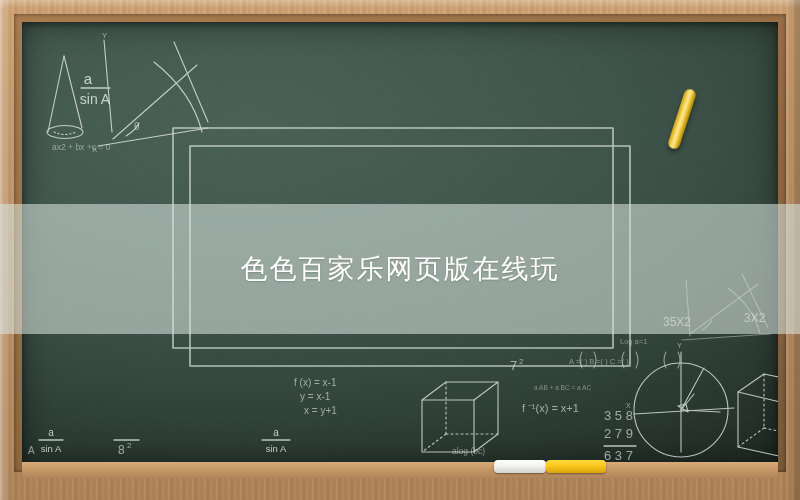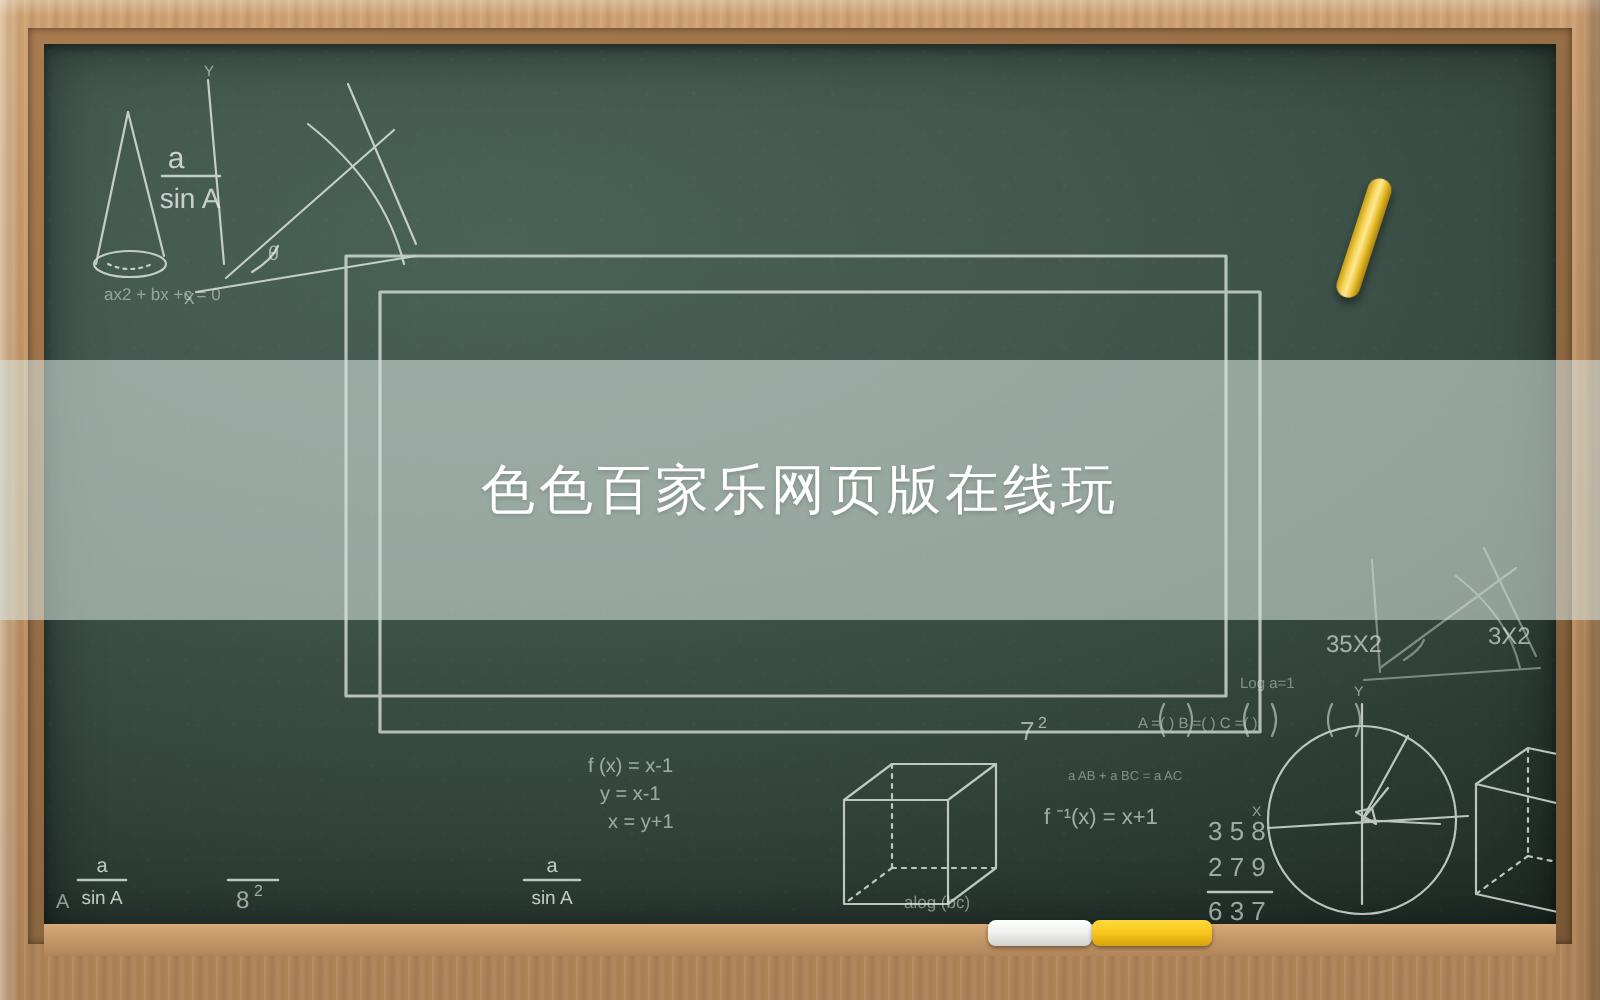--- a/index.html
+++ b/index.html
@@ -135,21 +135,21 @@
     transform: rotate(18deg);
     background: linear-gradient(90deg, #c79d14 0%, #f7d65b 30%, #ffe891 48%, #e8bc2c 72%, #a9820c 100%);
     box-shadow: 1px 3px 5px rgba(0,0,0,0.45);
   }
 
   
   #title-band {
     position: absolute;
     left: 0;
     right: 0;
-    top: 180px;
+    top: 204px;
     height: 130px;
     background: rgba(215, 227, 223, 0.58);
     display: flex;
     align-items: center;
     justify-content: center;
   }
   #page-title {
     color: #ffffff;
     font-size: 27px;
     letter-spacing: 2px;

